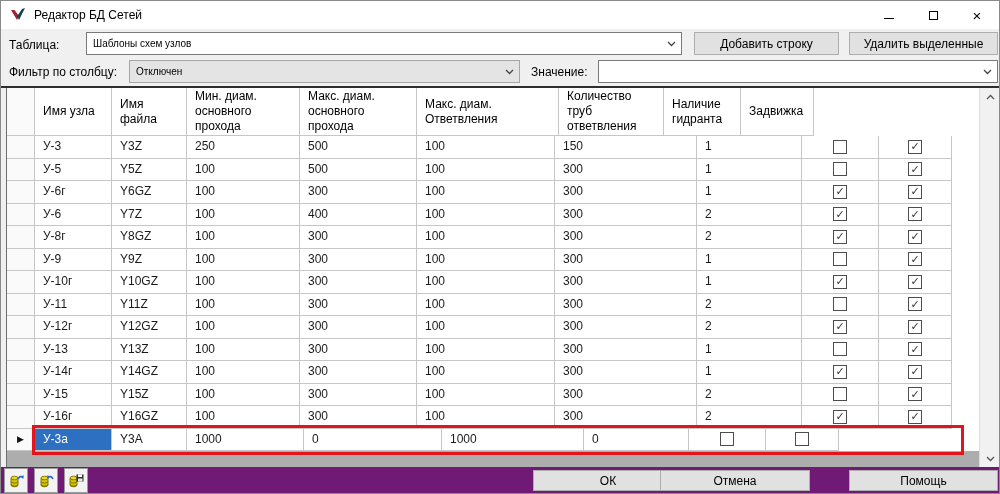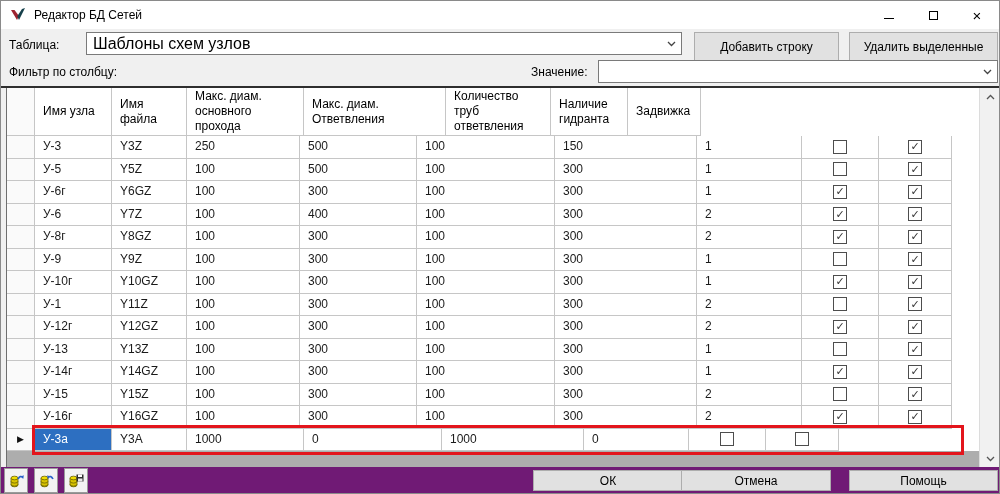--- a/index.html
+++ b/index.html
@@ -11,24 +11,24 @@
   #app-icon { position:absolute; left:9px; top:6px; width:16px; height:16px; }
   #title-text { position:absolute; left:33px; top:7px; font-size:12px; color:#000; }
   .winbtn { position:absolute; top:0; width:44px; height:28px; display:flex; align-items:center; justify-content:center; color:#000; cursor:default; }
   #btn-min { right:88px; } #btn-max { right:44px; } #btn-close { right:0; }
   #btn-min .bar { width:10px; border-top:1px solid #000; margin-top:6px; }
   #btn-max .box { width:9px; height:9px; border:1px solid #000; }
   #btn-close { font-size:15px; }
 
   
   .label { position:absolute; font-size:12px; color:#000; }
-  .combo { position:absolute; height:23px; background:#fff; border:1px solid #7a7a7a; font-size:16px; color:#000; display:flex; align-items:center; padding-left:6px; }
+  .combo { position:absolute; height:23px; background:#fff; border:1px solid #7a7a7a; font-size:10px; color:#000; display:flex; align-items:center; padding-left:6px; }
   .combo .arrow { position:absolute; right:5px; top:8px; }
   .combo.disabled { background:#e4e4e4; border-color:#a6a6a6; }
-  .pushbtn { position:absolute; height:29px; background:#e1e1e1; border:1px solid #adadad; font-size:12px; color:#000; display:flex; align-items:center; justify-content:center; }
+  .pushbtn { position:absolute; height:23px; background:#e1e1e1; border:1px solid #adadad; font-size:12px; color:#000; display:flex; align-items:center; justify-content:center; }
 
   
   #grid-topline { position:absolute; left:0; top:85px; width:1000px; height:2px; background:#2e2e2e; }
   #grid { position:absolute; left:5px; top:87px; width:993px; height:379px; background:#adadad; border-left:1px solid #6e6e6e; }
   .grow { display:flex; height:22.5px; background:#fff; }
   #grid-header { display:flex; height:48px; background:#fff; }
   .cell { border-right:1px solid #c6c6c6; border-bottom:1px solid #c6c6c6; font-size:12px; color:#1a1a1a; padding:2px 4px 2px 8px; display:flex; align-items:center; overflow:hidden; line-height:1.25; }
   .hc { color:#000; }
   .c0 { width:28px; padding:0; justify-content:center; background:#fafafa; }
   .c1 { width:77px; } .c2 { width:75px; } .c3 { width:113px; } .c4 { width:117px; }
@@ -79,34 +79,41 @@
   <div class="combo" style="left:85px; top:31px; width:596px;">
     <span>Шаблоны схем узлов</span>
     <svg class="arrow" width="9" height="6" viewBox="0 0 9 6">
         <polyline points="1,1 4.5,4.5 8,1" fill="none" stroke="#444" stroke-width="1.3"></polyline>
       </svg>
   </div>
   <div class="pushbtn" style="left:693px; top:31px; width:145px;">Добавить строку</div>
   <div class="pushbtn" style="left:848px; top:31px; width:149px;">Удалить выделенные</div>
 
   <span class="label" style="left:8px; top:64px;">Фильтр по столбцу:</span>
+  <div class="combo disabled" style="left:128px; top:59px; width:391px;">
+    <span>Отключен</span>
+    <svg class="arrow" width="9" height="6" viewBox="0 0 9 6">
+        <polyline points="1,1 4.5,4.5 8,1" fill="none" stroke="#444" stroke-width="1.3"></polyline>
+      </svg>
+  </div>
   <span class="label" style="left:530px; top:64px;">Значение:</span>
   <div class="combo" style="left:597px; top:59px; width:400px;">
     <span></span>
     <svg class="arrow" width="9" height="6" viewBox="0 0 9 6">
         <polyline points="1,1 4.5,4.5 8,1" fill="none" stroke="#444" stroke-width="1.3"></polyline>
       </svg>
   </div>
 
   <div id="grid-topline"></div>
   <div id="grid">
     <div id="grid-header">
       <div class="cell hc c0"></div>
     <div class="cell hc c1">Имя узла</div>
         <div class="cell hc c2">Имя файла</div>
+        <div class="cell hc c3">Мин. диам. основного прохода</div>
         <div class="cell hc c4">Макс. диам. основного прохода</div>
         <div class="cell hc c6">Макс. диам. Ответвления</div>
         <div class="cell hc c7">Количество труб ответвления</div>
         <div class="cell hc c8">Наличие гидранта</div>
         <div class="cell hc c9">Задвижка</div>
       </div>
     <div id="grid-rows">
         <div class="grow">
           <div class="cell c0"></div>
           <div class="cell c1">У-3</div>
@@ -214,21 +221,21 @@
           <div class="cell c7">1</div>
           <div class="cell cbcell c8">
             <div class="cb">✓</div>
           </div>
           <div class="cell cbcell c9">
             <div class="cb">✓</div>
           </div>
         </div>
         <div class="grow">
           <div class="cell c0"></div>
-          <div class="cell c1">У-1</div>
+          <div class="cell c1">У-11</div>
           <div class="cell c2">Y11Z</div>
           <div class="cell c3">100</div>
           <div class="cell c4">300</div>
           <div class="cell c5">100</div>
           <div class="cell c6">300</div>
           <div class="cell c7">2</div>
           <div class="cell cbcell c8">
             <div class="cb"></div>
           </div>
           <div class="cell cbcell c9">
@@ -373,17 +380,17 @@
       <svg width="18" height="18" viewBox="0 0 18 18">
         <path d="M3 6 v7 a3.5 1.8 0 0 0 7 0 v-7" fill="#d9c400" stroke="#6b6200" stroke-width="0.8"></path>
         <ellipse cx="6.5" cy="6" rx="3.5" ry="1.8" fill="#f0dd00" stroke="#6b6200" stroke-width="0.8"></ellipse>
         <path d="M3 9.3 a3.5 1.8 0 0 0 7 0 M3 12.3 a3.5 1.8 0 0 0 7 0" fill="none" stroke="#6b6200" stroke-width="0.8"></path>
         <rect x="9.5" y="2.5" width="7" height="7" fill="#2f2f2f"></rect>
         <rect x="11" y="2.5" width="4" height="2.5" fill="#fff"></rect>
         <rect x="11" y="6.5" width="4.5" height="3" fill="#e8e8e8"></rect>
       </svg>
     </div>
     <div class="dlgbtn" style="left:532px; width:150px;">ОК</div>
-    <div class="dlgbtn" style="left:680px; width:150px;">Отмена</div>
+    <div class="dlgbtn" style="left:659px; width:150px;">Отмена</div>
     <div class="dlgbtn" style="left:848px; width:149px;">Помощь</div>
   </div>
 
 </div>
 
 </body></html>

